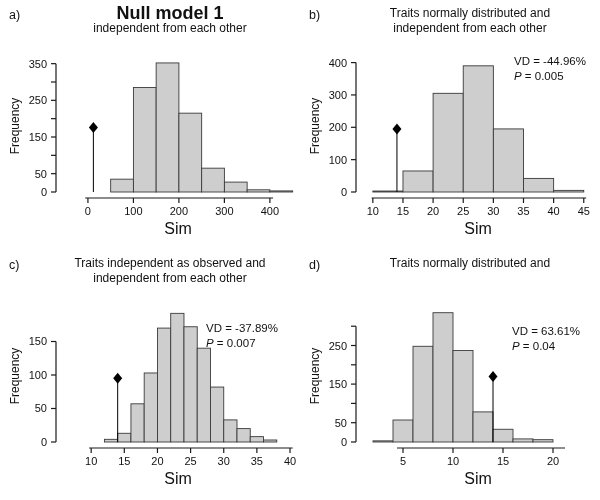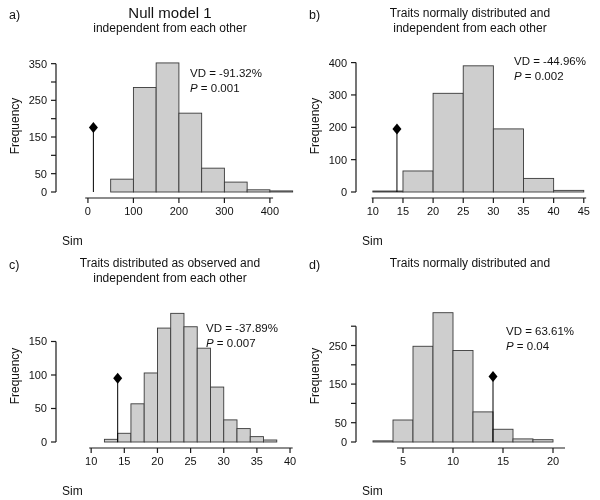--- a/index.html
+++ b/index.html
@@ -5,36 +5,36 @@
   html,body{margin:0;padding:0}
   body{
     width:600px;height:500px;background:#ffffff;
     font-family:"Liberation Sans",sans-serif;color:#111;
     position:relative;overflow:hidden;
   }
   .grid{display:grid;grid-template-columns:300px 300px;grid-template-rows:250px 250px;width:600px;height:500px}
   .panel{position:relative;width:300px;height:250px}
   .tag{position:absolute;left:9px;top:8px;font-size:12.5px}
   .titles{position:absolute;left:42px;right:2px;top:6px;text-align:center;font-size:12px;line-height:14.5px}
-  .title{font-weight:normal;font-size:15px}
+  .title{font-weight:bold;font-size:18px}
   svg.plot{position:absolute;left:0;top:0;display:block}
   svg text{font-family:"Liberation Sans",sans-serif;fill:#111}
   .ylabel{
     position:absolute;left:15px;top:126px;
     transform:translate(-50%,-50%) rotate(-90deg);
     font-size:12px;white-space:nowrap
   }
-  .xlabel{position:absolute;left:62px;width:232px;top:234px;font-size:12px}
+  .xlabel{position:absolute;left:62px;width:232px;top:220px;text-align:center;font-size:16px}
   .annotation{position:absolute;font-size:11.5px;line-height:15px}
   .annotation i{font-style:italic}
   .annotation span{white-space:pre}
   .p-a .annotation{left:190px;top:66px}
   .p-b .annotation{left:214px;top:54px}
   .p-c .annotation{left:206px;top:71px}
-  .p-d .annotation{left:206px;top:74px}
+  .p-d .annotation{left:212px;top:74px}
 </style>
 </head>
 <body>
 
 <div class="grid">
 
   <div class="panel p-a">
     <div class="tag">a)</div>
     <div class="titles">
       <div class="title">Null model 1</div>
@@ -72,24 +72,20 @@
         <rect x="178.91" y="113.17" width="22.75" height="78.83" fill="#cecece" stroke="#3a3a3a" stroke-width="0.9"></rect>
         <rect x="201.65" y="168.17" width="22.75" height="23.83" fill="#cecece" stroke="#3a3a3a" stroke-width="0.9"></rect>
         <rect x="224.40" y="182.10" width="22.75" height="9.90" fill="#cecece" stroke="#3a3a3a" stroke-width="0.9"></rect>
         <rect x="247.15" y="189.80" width="22.75" height="2.20" fill="#cecece" stroke="#3a3a3a" stroke-width="0.9"></rect>
         <rect x="269.89" y="190.90" width="22.75" height="1.10" fill="#cecece" stroke="#3a3a3a" stroke-width="0.9"></rect>
         <line x1="93.38823529411765" y1="192" x2="93.38823529411765" y2="127.46666666666667" stroke="#000000" stroke-width="1"></line>
         <polygon points="93.38823529411765,121.96666666666667 97.88823529411765,127.46666666666667 93.38823529411765,132.96666666666667 88.88823529411765,127.46666666666667" fill="#000000"></polygon>
       </svg>
     <div class="ylabel">Frequency</div>
     <div class="xlabel">Sim</div>
-    <div class="annotation">
-      <div class="ann-line"><span>VD = -91.32%</span></div>
-      <div class="ann-line"><i>P</i><span> = 0.001</span></div>
-    </div>
   </div>
 
   <div class="panel p-b">
     <div class="tag">b)</div>
     <div class="titles">
       <div class="subtitle">Traits normally distributed and</div>
       <div class="subtitle">independent from each other</div>
     </div>
     <svg class="plot" width="300" height="250" viewBox="0 0 300 250">
         <line x1="56" y1="192" x2="56" y2="62.58823529411765" stroke="#1a1a1a" stroke-width="1.2"></line>
@@ -127,28 +123,28 @@
         <rect x="193.37" y="128.91" width="30.13" height="63.09" fill="#cecece" stroke="#3a3a3a" stroke-width="0.9"></rect>
         <rect x="223.50" y="178.41" width="30.13" height="13.59" fill="#cecece" stroke="#3a3a3a" stroke-width="0.9"></rect>
         <rect x="253.63" y="190.38" width="30.13" height="1.62" fill="#cecece" stroke="#3a3a3a" stroke-width="0.9"></rect>
         <line x1="96.95064935064936" y1="192" x2="96.95064935064936" y2="128.91176470588235" stroke="#000000" stroke-width="1"></line>
         <polygon points="96.95064935064936,123.41176470588235 101.45064935064936,128.91176470588235 96.95064935064936,134.41176470588235 92.45064935064936,128.91176470588235" fill="#000000"></polygon>
       </svg>
     <div class="ylabel">Frequency</div>
     <div class="xlabel">Sim</div>
     <div class="annotation">
       <div class="ann-line"><span>VD = -44.96%</span></div>
-      <div class="ann-line"><i>P</i><span> = 0.002</span></div>
+      <div class="ann-line"><i>P</i><span> = 0.005</span></div>
     </div>
   </div>
 
   <div class="panel p-c">
     <div class="tag">c)</div>
     <div class="titles">
-      <div class="subtitle">Traits distributed as observed and</div>
+      <div class="subtitle">Traits independent as observed and</div>
       <div class="subtitle">independent from each other</div>
     </div>
     <svg class="plot" width="300" height="250" viewBox="0 0 300 250">
         <line x1="56" y1="192" x2="56" y2="91.49238578680203" stroke="#1a1a1a" stroke-width="1.2"></line>
         <line x1="56" y1="192" x2="51" y2="192" stroke="#1a1a1a" stroke-width="1.2"></line>
         <line x1="56" y1="158.497461928934" x2="51" y2="158.497461928934" stroke="#1a1a1a" stroke-width="1.2"></line>
         <line x1="56" y1="124.99492385786803" x2="51" y2="124.99492385786803" stroke="#1a1a1a" stroke-width="1.2"></line>
         <line x1="56" y1="91.49238578680203" x2="51" y2="91.49238578680203" stroke="#1a1a1a" stroke-width="1.2"></line>
         <text x="47" y="196" text-anchor="end" font-size="11">0</text>
         <text x="47" y="162.497461928934" text-anchor="end" font-size="11">50</text>

